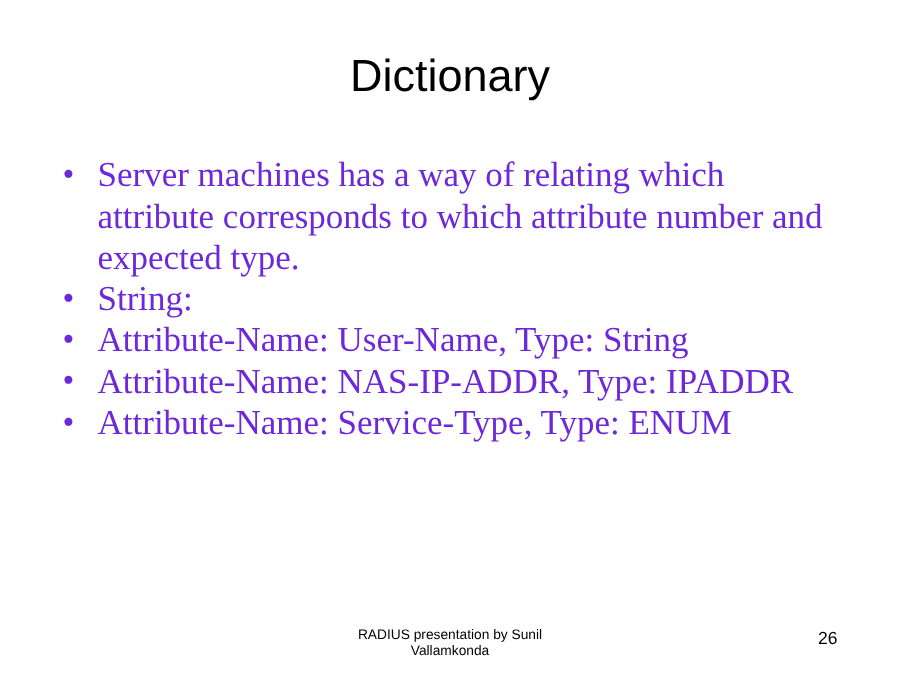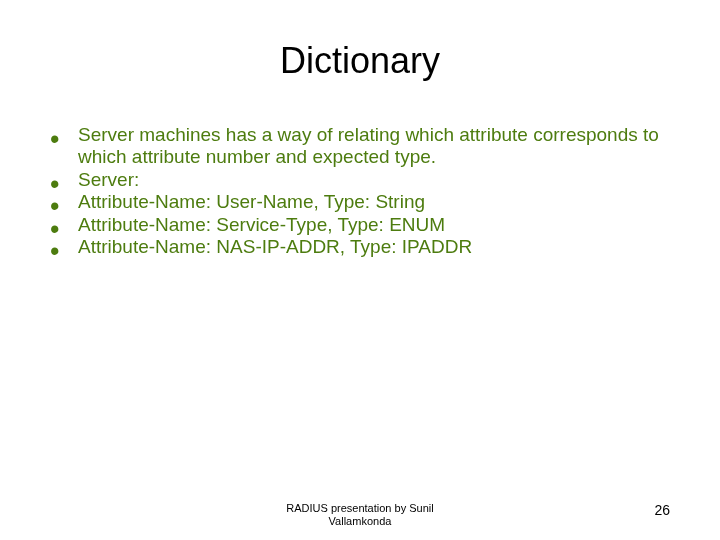--- a/index.html
+++ b/index.html
@@ -32,27 +32,27 @@
       font-family: Arial, sans-serif;
     }
     .content {
       flex: 1;
     }
     .bullet-list {
       list-style: none;
       padding: 0;
     }
     .bullet-item {
-      font-size: 19px;
-      color: #4d7c0f;
+      font-size: 28px;
+      color: #6d28d9;
       line-height: 1.18;
       margin-bottom: 0;
       padding-left: 28px;
       position: relative;
-      font-family: Liberation Sans, sans-serif;
+      font-family: Liberation Serif, serif;
     }
     .bullet-item::before {
       content: "•";
       position: absolute;
       left: 0;
       top: 0;
       font-size: 27px;
     }
     .footer {
       position: absolute;
@@ -81,24 +81,24 @@
     }
   </style>
 </head>
 <body>
 
 <div class="slide">
   <h1 class="title">Dictionary</h1>
   <div class="content">
     <ul class="bullet-list">
       <li class="bullet-item">Server machines has a way of relating which attribute corresponds to which attribute number and expected type.</li>
-      <li class="bullet-item">Server:</li>
+      <li class="bullet-item">String:</li>
       <li class="bullet-item">Attribute-Name: User-Name, Type: String</li>
+      <li class="bullet-item">Attribute-Name: NAS-IP-ADDR, Type: IPADDR</li>
       <li class="bullet-item">Attribute-Name: Service-Type, Type: ENUM</li>
-      <li class="bullet-item">Attribute-Name: NAS-IP-ADDR, Type: IPADDR</li>
     </ul>
   </div>
 </div>
 
 <div class="footer">
   <div class="footer-text">RADIUS presentation by Sunil<br>Vallamkonda</div>
 </div>
 <div class="page-number">26</div>
 
 </body></html>

